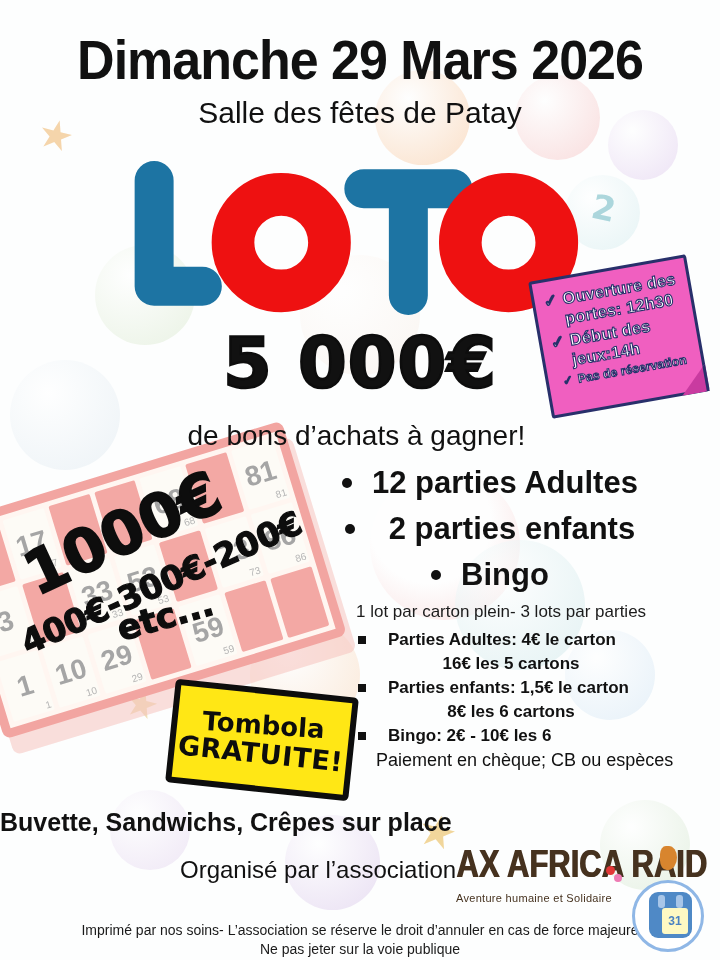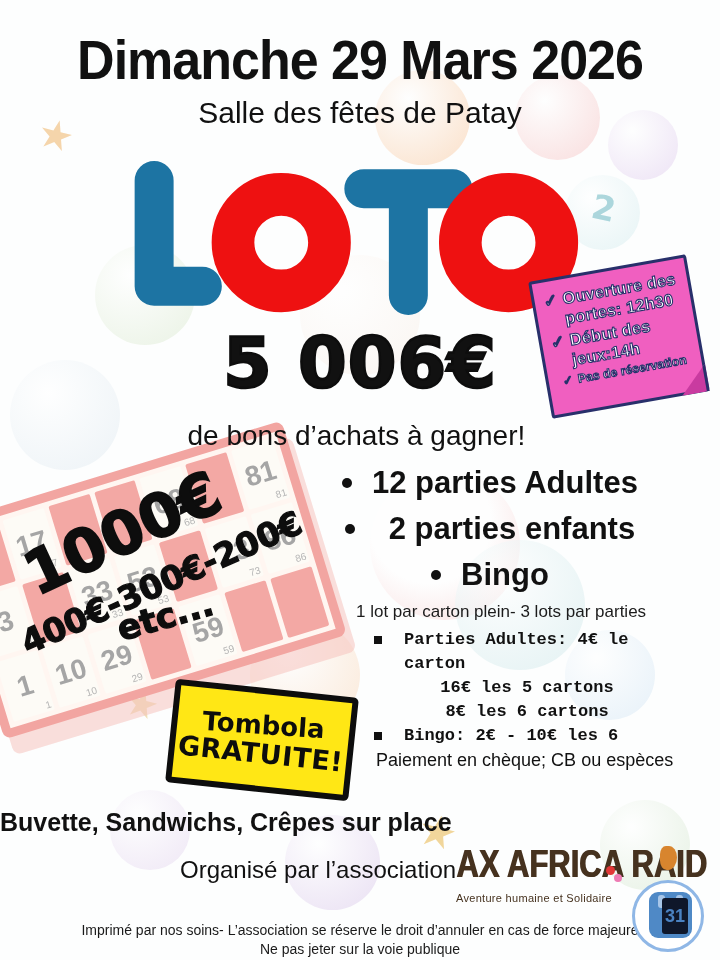--- a/index.html
+++ b/index.html
@@ -55,21 +55,21 @@
   .ov1{left:18px;top:498px;font-size:60px;-webkit-text-stroke:2px #0d0d0d;transform:rotate(-25deg);}
   .ov2{left:10px;top:563px;font-size:33px;-webkit-text-stroke:1.3px #0d0d0d;transform:rotate(-24deg);}
   .ov3{left:116px;top:596px;font-size:34px;-webkit-text-stroke:1.3px #0d0d0d;transform:rotate(-16deg);}
 
   
   .games{position:absolute;left:336px;top:464px;z-index:3;list-style:none;margin:0;padding:0;}
   .games li{display:flex;align-items:center;margin-bottom:9px;font-size:31px;font-weight:bold;height:37px;justify-content:center;}
   .games li .dot{width:10px;height:10px;border-radius:50%;background:#111;margin:0 20px 0 6px;flex-shrink:0;}
   .games li:nth-child(2) .g-label{padding-left:14px;}
   .lots-note{position:absolute;left:356px;top:602px;z-index:3;font-size:17px;color:#1c1c1c;}
-  .pricing{position:absolute;left:368px;top:628px;width:320px;z-index:3;font-family:Liberation Mono, monospace;}
+  .pricing{position:absolute;left:352px;top:628px;width:320px;z-index:3;}
   .p-row{display:flex;font-size:17px;font-weight:bold;line-height:24px;}
   .p-row .sq{width:8px;height:8px;background:#111;margin:8px 22px 0 6px;flex-shrink:0;}
   .p-cont{font-size:17px;font-weight:bold;line-height:24px;text-align:center;width:318px;}
   .payment{position:absolute;left:376px;top:750px;z-index:3;font-size:18px;}
 
   
   .tombola{position:absolute;left:170px;top:688px;width:172px;height:92px;z-index:5;
            background:#ffe715;border:6px solid #0d0d0d;border-radius:5px;transform:rotate(6deg);
            display:flex;flex-direction:column;align-items:center;justify-content:center;
            font-family:"DejaVu Sans",sans-serif;font-weight:bold;color:#0d0d0d;}
@@ -85,22 +85,22 @@
   .logo-tag{font-size:11px;font-weight:normal;margin-top:14px;letter-spacing:.3px;}
   .logo .dot-red{position:absolute;left:150px;top:24px;width:9px;height:9px;border-radius:50%;background:#e23838;}
   .logo .dot-pink{position:absolute;left:158px;top:32px;width:8px;height:8px;border-radius:50%;background:#ee7bb4;}
   .logo .africa{position:absolute;left:204px;top:4px;width:17px;height:24px;background:#d8852e;
                 border-radius:40% 55% 60% 45%;}
   .cal-badge{position:absolute;left:632px;top:880px;width:72px;height:72px;z-index:6;border-radius:50%;
              border:3px solid #8fb7e6;background:rgba(255,255,255,.92);box-sizing:border-box;}
   .cal{position:absolute;left:14px;top:9px;width:43px;height:46px;background:#4f89c6;border-radius:9px;}
   .cal .tab{position:absolute;top:3px;width:7px;height:13px;background:#a8c6e8;border-radius:3px;}
   .cal .tab.t1{left:9px;} .cal .tab.t2{left:27px;}
-  .cal .day{position:absolute;right:4px;bottom:4px;width:26px;height:36px;background:#0f172a;border-radius:3px;
-            display:flex;align-items:center;justify-content:center;font-size:18px;font-weight:bold;color:#4a82c2;}
+  .cal .day{position:absolute;right:4px;bottom:4px;width:26px;height:26px;background:#fef9c3;border-radius:3px;
+            display:flex;align-items:center;justify-content:center;font-size:12px;font-weight:bold;color:#4a82c2;}
   .footer{position:absolute;left:0;width:100%;text-align:center;z-index:3;font-size:14px;color:#1a1a1a;}
   .f1{top:922px;} .f2{top:941px;}
 </style>
 </head>
 <body>
 
 <div class="poster">
 
   <div class="bg">
     <div class="ball" style="left:375px;top:70px;width:95px;height:95px;background:radial-gradient(circle at 35% 30%, #ffffff, #f5a25c);opacity:.33"></div>
@@ -134,21 +134,21 @@
   </svg>
   <span class="sr">LOTO</span>
 
   <div class="note">
     <div class="note-line"><span class="chk">✓</span><span>Ouverture des portes: 12h30</span></div>
     <div class="note-line"><span class="chk">✓</span><span>Début des jeux:14h</span></div>
     <div class="note-line small"><span class="chk">✓</span><span>Pas de réservation</span></div>
     <div class="fold"></div>
   </div>
 
-  <div class="amount">5 006€</div>
+  <div class="amount">5 000€</div>
   <div class="amount-sub">de bons d’achats à gagner!</div>
 
   <div class="card-shadow"></div>
   <div class="card">
     <div class="grid">
         <div class="cell"></div>
         <div class="cell filled">
           <span class="n">17</span>
           <span class="sub">17</span>
         </div>
@@ -225,20 +225,24 @@
       </li>
   </ul>
   <div class="lots-note">1 lot par carton plein- 3 lots par parties</div>
 
   <div class="pricing">
     <div class="p-row">
         <span class="sq"></span>
         <span>Parties Adultes:  4€ le carton</span>
       </div>
     <div class="p-cont">16€ les 5 cartons</div>
+    <div class="p-row">
+        <span class="sq"></span>
+        <span>Parties enfants: 1,5€ le carton</span>
+      </div>
     <div class="p-cont">8€ les 6 cartons</div>
     <div class="p-row">
         <span class="sq"></span>
         <span>Bingo: 2€ - 10€ les 6</span>
       </div>
   </div>
   <div class="payment">Paiement en chèque; CB ou espèces</div>
 
   <div class="tombola">
     <div class="t1">Tombola</div>

